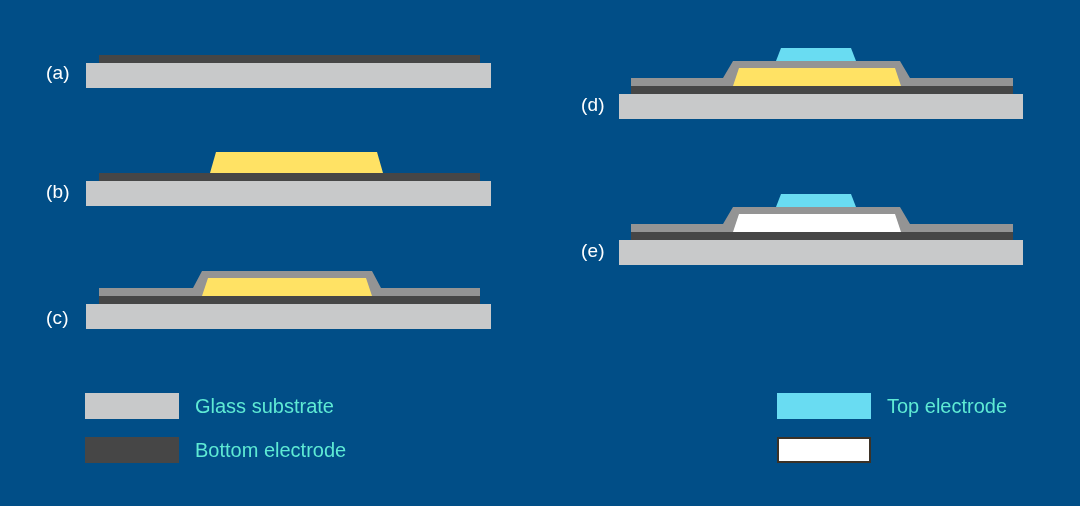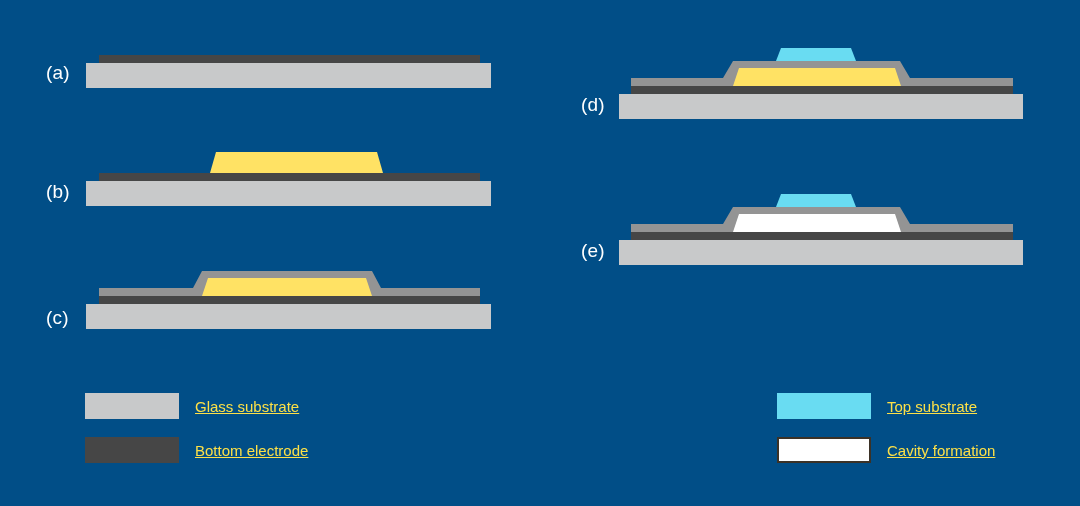--- a/index.html
+++ b/index.html
@@ -68,26 +68,25 @@
     flex: 0 0 94px;
   }
   .sw-glass    { background: #c8c9ca; }
   .sw-bottom   { background: #464646; }
   .sw-sacrif   { background: #ffe264; }
   .sw-membrane { background: #949494; }
   .sw-top      { background: #69dcf2; }
   .sw-cavity   { background: #ffffff; border: 2px solid #3b3227; box-sizing: border-box; }
 
   .legend-label {
-    color: #fde047;
-    font-size: 15px;
+    color: #5eead4;
+    font-size: 20px;
     margin-left: 16px;
     white-space: nowrap;
     font-family: "Liberation Sans", sans-serif;
-    text-decoration: underline;
   }
 </style>
 </head>
 <body>
 
 <svg class="figure" viewBox="0 0 1080 506" width="1080" height="506" xmlns="http://www.w3.org/2000/svg">
 
   <g>
     <rect x="99" y="55" width="381" height="9" fill="#464646"></rect>
     <rect x="86" y="63" width="405" height="25" fill="#c8c9ca"></rect>
@@ -142,21 +141,20 @@
       <div class="legend-label">Bottom electrode</div>
     </div>
   </div>
 
   <div class="legend-col" id="legend-col-2">
   </div>
 
   <div class="legend-col" id="legend-col-3">
     <div class="legend-item row-1">
       <div class="legend-swatch sw-top"></div>
-      <div class="legend-label">Top substrate</div>
+      <div class="legend-label">Top electrode</div>
     </div>
     <div class="legend-item row-2">
       <div class="legend-swatch sw-cavity"></div>
-      <div class="legend-label">Cavity formation</div>
     </div>
   </div>
 
 </div>
 
 </body></html>

